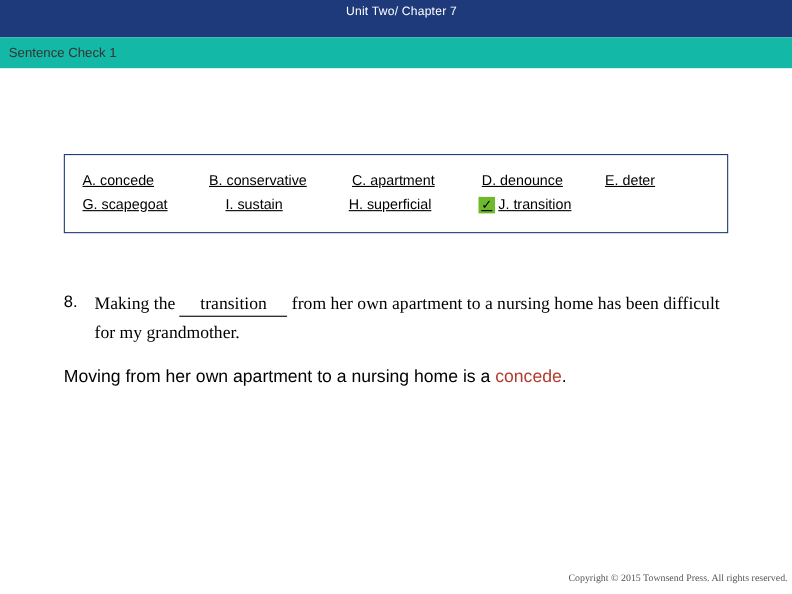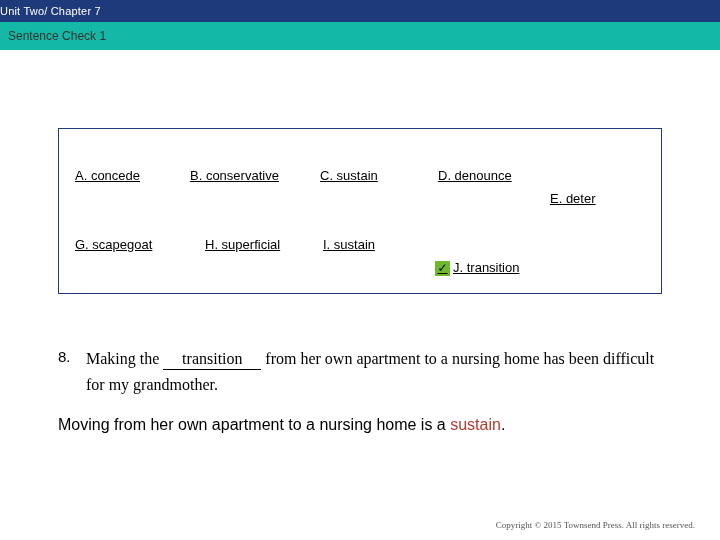--- a/index.html
+++ b/index.html
@@ -7,26 +7,27 @@
     font-family: Arial, Helvetica, sans-serif;
     background: #ffffff;
     width: 720px;
     height: 540px;
     overflow: hidden;
     position: relative;
   }
   .topbar {
     background: #1e3a7b;
     color: #fff;
-    height: 22px;
+    height: 34px;
     line-height: 22px;
-    text-align: left;
+    text-align: center;
     padding-right: 18px;
     font-size: 11px;
     letter-spacing: 0.2px;
+    padding-left: 28px;
   }
   .subbar {
     background: #14b8a6;
     color: #333;
     height: 28px;
     line-height: 28px;
     padding-left: 8px;
     font-size: 12px;
   }
   .wordbox {
@@ -43,21 +44,21 @@
   .wordcell {
     display: flex;
     align-items: center;
     white-space: nowrap;
     text-decoration: underline;
   }
   .col-a { width: 115px; }
   .col-b { width: 130px; }
   .col-c { width: 118px; }
   .col-d { width: 112px; }
-  .col-e { flex: 1; margin-top: 47px; }
+  .col-e { flex: 1; }
   .checkmark {
     display: inline-flex;
     align-items: center;
     justify-content: center;
     width: 15px;
     height: 15px;
     background: #6fb92c;
     color: #000;
     font-size: 12px;
     margin-right: 3px;
@@ -96,61 +97,61 @@
     font-size: 16px;
     color: #000;
     font-family: Arial, sans-serif;
   }
   .keyword {
     color: #b23a2e;
   }
   .footer {
     position: absolute;
     bottom: 10px;
-    right: 25px;
+    right: 4px;
     font-size: 9px;
     color: #555;
     font-family: "Times New Roman", Times, serif;
   }
 </style>
 </head>
 <body>
 
 <div class="topbar">
   <span>Unit Two/ Chapter 7</span>
 </div>
 
 <div class="subbar">
   <span>Sentence Check 1</span>
 </div>
 
 <div class="wordbox">
   <div class="wordrow">
     <span class="wordcell col-a">A. concede</span>
     <span class="wordcell col-b">B. conservative</span>
-    <span class="wordcell col-c">C. sustain</span>
+    <span class="wordcell col-c">C. apartment</span>
     <span class="wordcell col-d">D. denounce</span>
     <span class="wordcell col-e">E. deter</span>
   </div>
   <div class="wordrow">
     <span class="wordcell col-b">G. scapegoat</span>
+    <span class="wordcell col-d">I.   sustain</span>
     <span class="wordcell col-c">H. superficial</span>
-    <span class="wordcell col-d">I.   sustain</span>
     <span class="wordcell col-e">
       <span class="checkmark">✓</span>
       <span>J. transition</span>
     </span>
   </div>
 </div>
 
 <div class="question-area">
   <div class="question-row">
     <div class="qnum">8.</div>
     <div class="qtext">
       <span>Making the </span><span class="blank-wrap"><span>transition</span></span><span> from her own apartment to a nursing home has been difficult for my grandmother.</span>
     </div>
   </div>
   <div class="explanation">
-    <span>Moving from her own apartment to a nursing home is a </span><span class="keyword">sustain</span><span>.</span>
+    <span>Moving from her own apartment to a nursing home is a </span><span class="keyword">concede</span><span>.</span>
   </div>
 </div>
 
 <div class="footer">Copyright © 2015 Townsend Press. All rights reserved.</div>
 
 </body></html>

